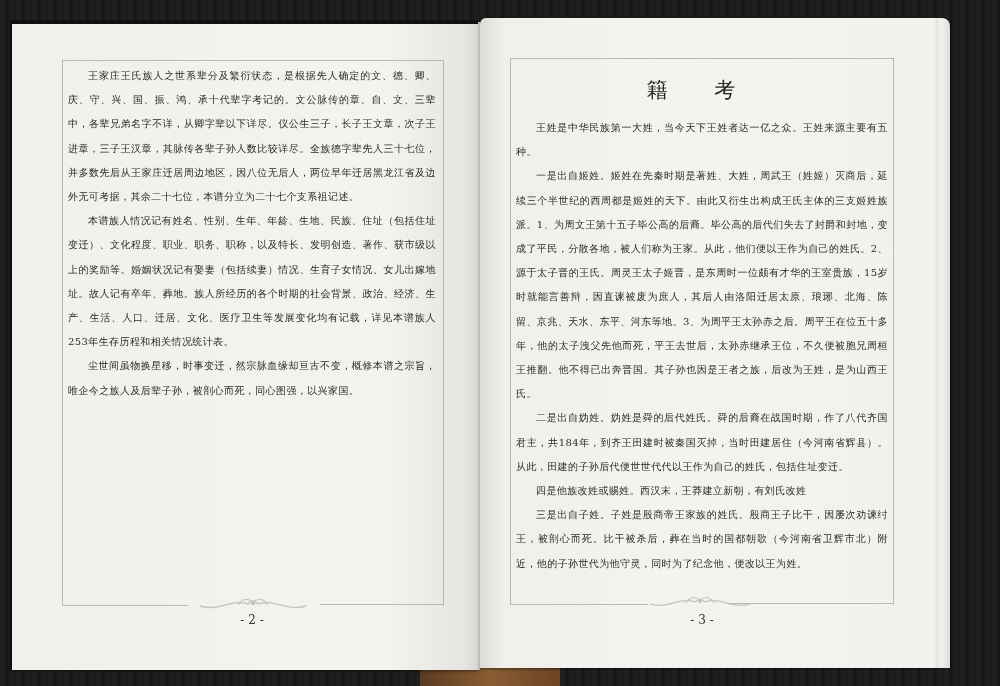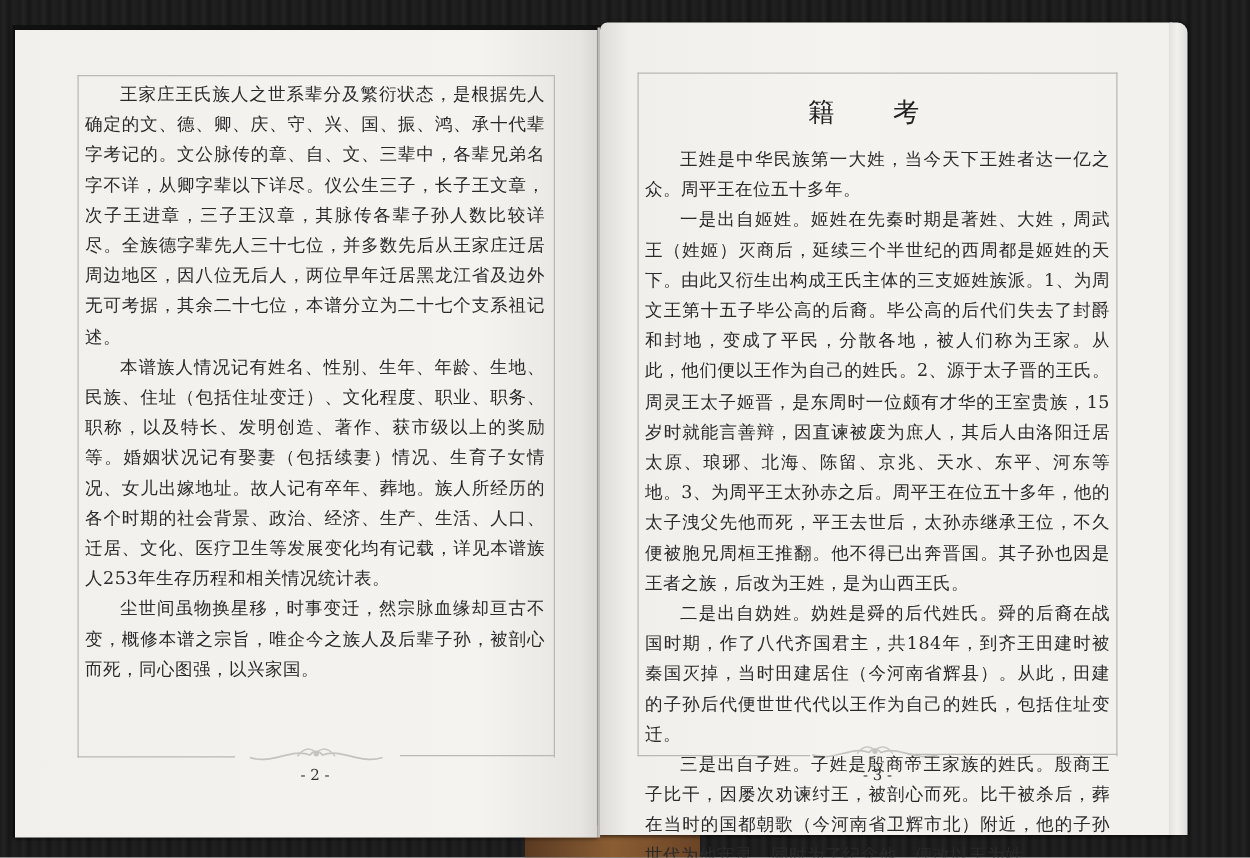--- a/index.html
+++ b/index.html
@@ -45,21 +45,21 @@
     }
     .frame-left { left:62px; top:60px; width:380px; height:545px; }
     .frame-right { left:510px; top:58px; width:382px; height:546px; }
     .frame-bottom {
       position:absolute; height:0; border-top:1.5px solid #b9b8b4;
     }
     .ornament {
       position:absolute; width:110px; height:20px;
     }
     .text-block {
-      position:absolute; color:#2a2a2a; font-size:14px; line-height:24.2px;
+      position:absolute; color:#2a2a2a; font-size:10px; line-height:24.2px;
       letter-spacing:0.4px; text-align:justify;
     }
     .text-left { left:68px; top:64px; width:368px; }
     .text-right { left:516px; top:116px; width:372px; }
     .text-block p { margin:0; text-indent:2em; }
     .title {
       position:absolute; left:510px; top:76px; width:382px; text-align:center;
       font-size:21px; font-weight:normal; letter-spacing:20px; color:#222;
     }
     .page-num {
@@ -99,18 +99,18 @@
 <svg class="ornament" style="left:648px; top:592px; width:104px;" viewBox="0 0 110 20">
   <path d="M2 12 C20 18, 35 4, 50 10 C53 6, 57 6, 60 10 C75 4, 90 18, 108 12" fill="none" stroke="#c4c3bf" stroke-width="1.4"></path>
   <path d="M40 11 C45 4, 50 4, 55 8 C60 4, 65 4, 70 11" fill="none" stroke="#c9c8c4" stroke-width="1.2"></path>
   <circle cx="55" cy="9" r="2.2" fill="#c4c3bf"></circle>
 </svg>
 <div class="page-num" style="left:672px; top:613px;">- 3 -</div>
 
 <div class="title">籍  考</div>
 
 <div class="text-block text-right">
-  <p>王姓是中华民族第一大姓，当今天下王姓者达一亿之众。周平王在位五十多年。</p>
+  <p>王姓是中华民族第一大姓，当今天下王姓者达一亿之众。王姓来源主要有五种。</p>
   <p>一是出自姬姓。姬姓在先秦时期是著姓、大姓，周武王（姓姬）灭商后，延续三个半世纪的西周都是姬姓的天下。由此又衍生出构成王氏主体的三支姬姓族派。1、为周文王第十五子毕公高的后裔。毕公高的后代们失去了封爵和封地，变成了平民，分散各地，被人们称为王家。从此，他们便以王作为自己的姓氏。2、源于太子晋的王氏。周灵王太子姬晋，是东周时一位颇有才华的王室贵族，15岁时就能言善辩，因直谏被废为庶人，其后人由洛阳迁居太原、琅琊、北海、陈留、京兆、天水、东平、河东等地。3、为周平王太孙赤之后。周平王在位五十多年，他的太子洩父先他而死，平王去世后，太孙赤继承王位，不久便被胞兄周桓王推翻。他不得已出奔晋国。其子孙也因是王者之族，后改为王姓，是为山西王氏。</p>
   <p>二是出自妫姓。妫姓是舜的后代姓氏。舜的后裔在战国时期，作了八代齐国君主，共184年，到齐王田建时被秦国灭掉，当时田建居住（今河南省辉县）。从此，田建的子孙后代便世世代代以王作为自己的姓氏，包括住址变迁。</p>
+  <p>四是他族改姓或赐姓。西汉末，王莽建立新朝，有刘氏改姓</p>
   <p>三是出自子姓。子姓是殷商帝王家族的姓氏。殷商王子比干，因屡次劝谏纣王，被剖心而死。比干被杀后，葬在当时的国都朝歌（今河南省卫辉市北）附近，他的子孙世代为他守灵，同时为了纪念他，便改以王为姓。</p>
-  <p>四是他族改姓或赐姓。西汉末，王莽建立新朝，有刘氏改姓</p>
 </div>
 
 </body></html>

